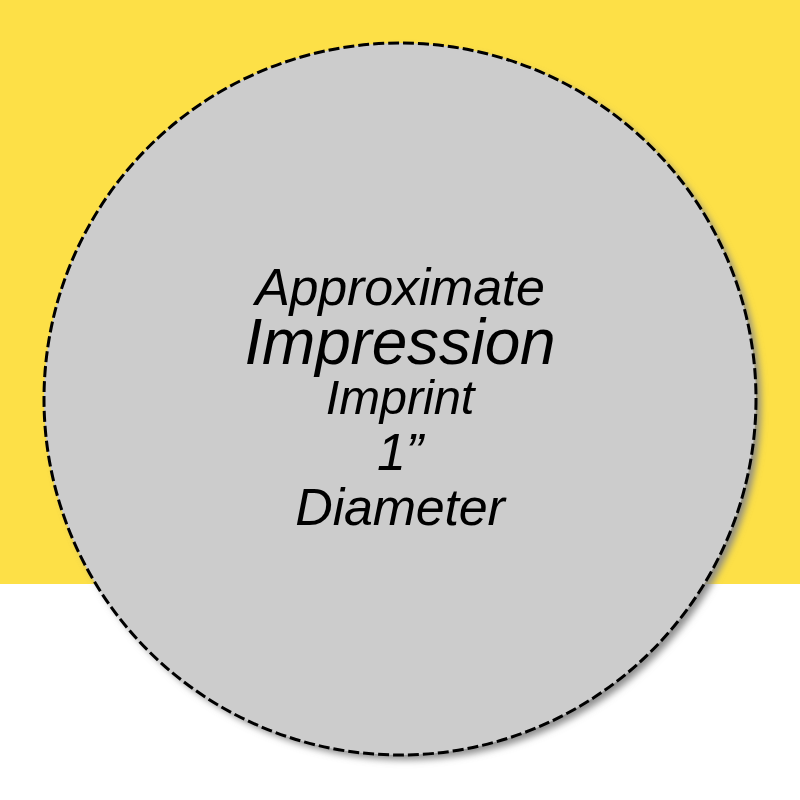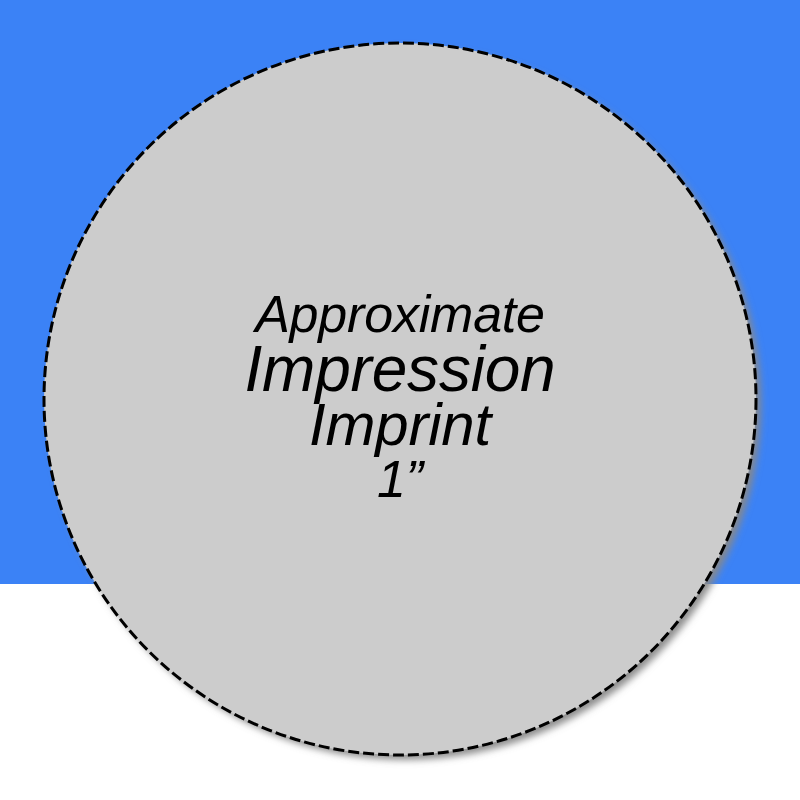--- a/index.html
+++ b/index.html
@@ -11,21 +11,21 @@
     width: 800px;
     height: 800px;
     overflow: hidden;
     font-family: "Liberation Sans", sans-serif;
   }
 
   #stamp-preview {
     position: relative;
     width: 800px;
     height: 584px;
-    background: #3b82f6;
+    background: #fde047;
   }
 
   
   #impression-svg {
     position: absolute;
     left: 0;
     top: 0;
     width: 800px;
     height: 800px;
     display: block;
@@ -77,18 +77,19 @@
 
     <circle id="impression-fill" cx="400" cy="399" r="356" fill="#CCCCCC" filter="url(#impression-drop-shadow)"></circle>
 
     <circle id="impression-rim" cx="400" cy="399" r="356" fill="none" stroke="#000000" stroke-width="3" stroke-dasharray="11 4" stroke-linecap="butt"></circle>
   </svg>
 
   <div id="imprint-text-block">
     <div class="lines-wrap">
       <span class="imprint-line" style="font-size: 52px; line-height: 55px; color: rgb(0, 0, 0);">Approximate</span>
       <span class="imprint-line" style="font-size: 64px; line-height: 55px; color: rgb(0, 0, 0);">Impression</span>
-      <span class="imprint-line" style="font-size: 60px; line-height: 55px; color: rgb(0, 0, 0);">Imprint</span>
+      <span class="imprint-line" style="font-size: 49px; line-height: 55px; color: rgb(0, 0, 0);">Imprint</span>
       <span class="imprint-line" style="font-size: 52px; line-height: 55px; color: rgb(0, 0, 0);">1”</span>
+      <span class="imprint-line" style="font-size: 52px; line-height: 55px; color: rgb(0, 0, 0);">Diameter</span>
     </div>
   </div>
 
 </div>
 
 </body></html>

